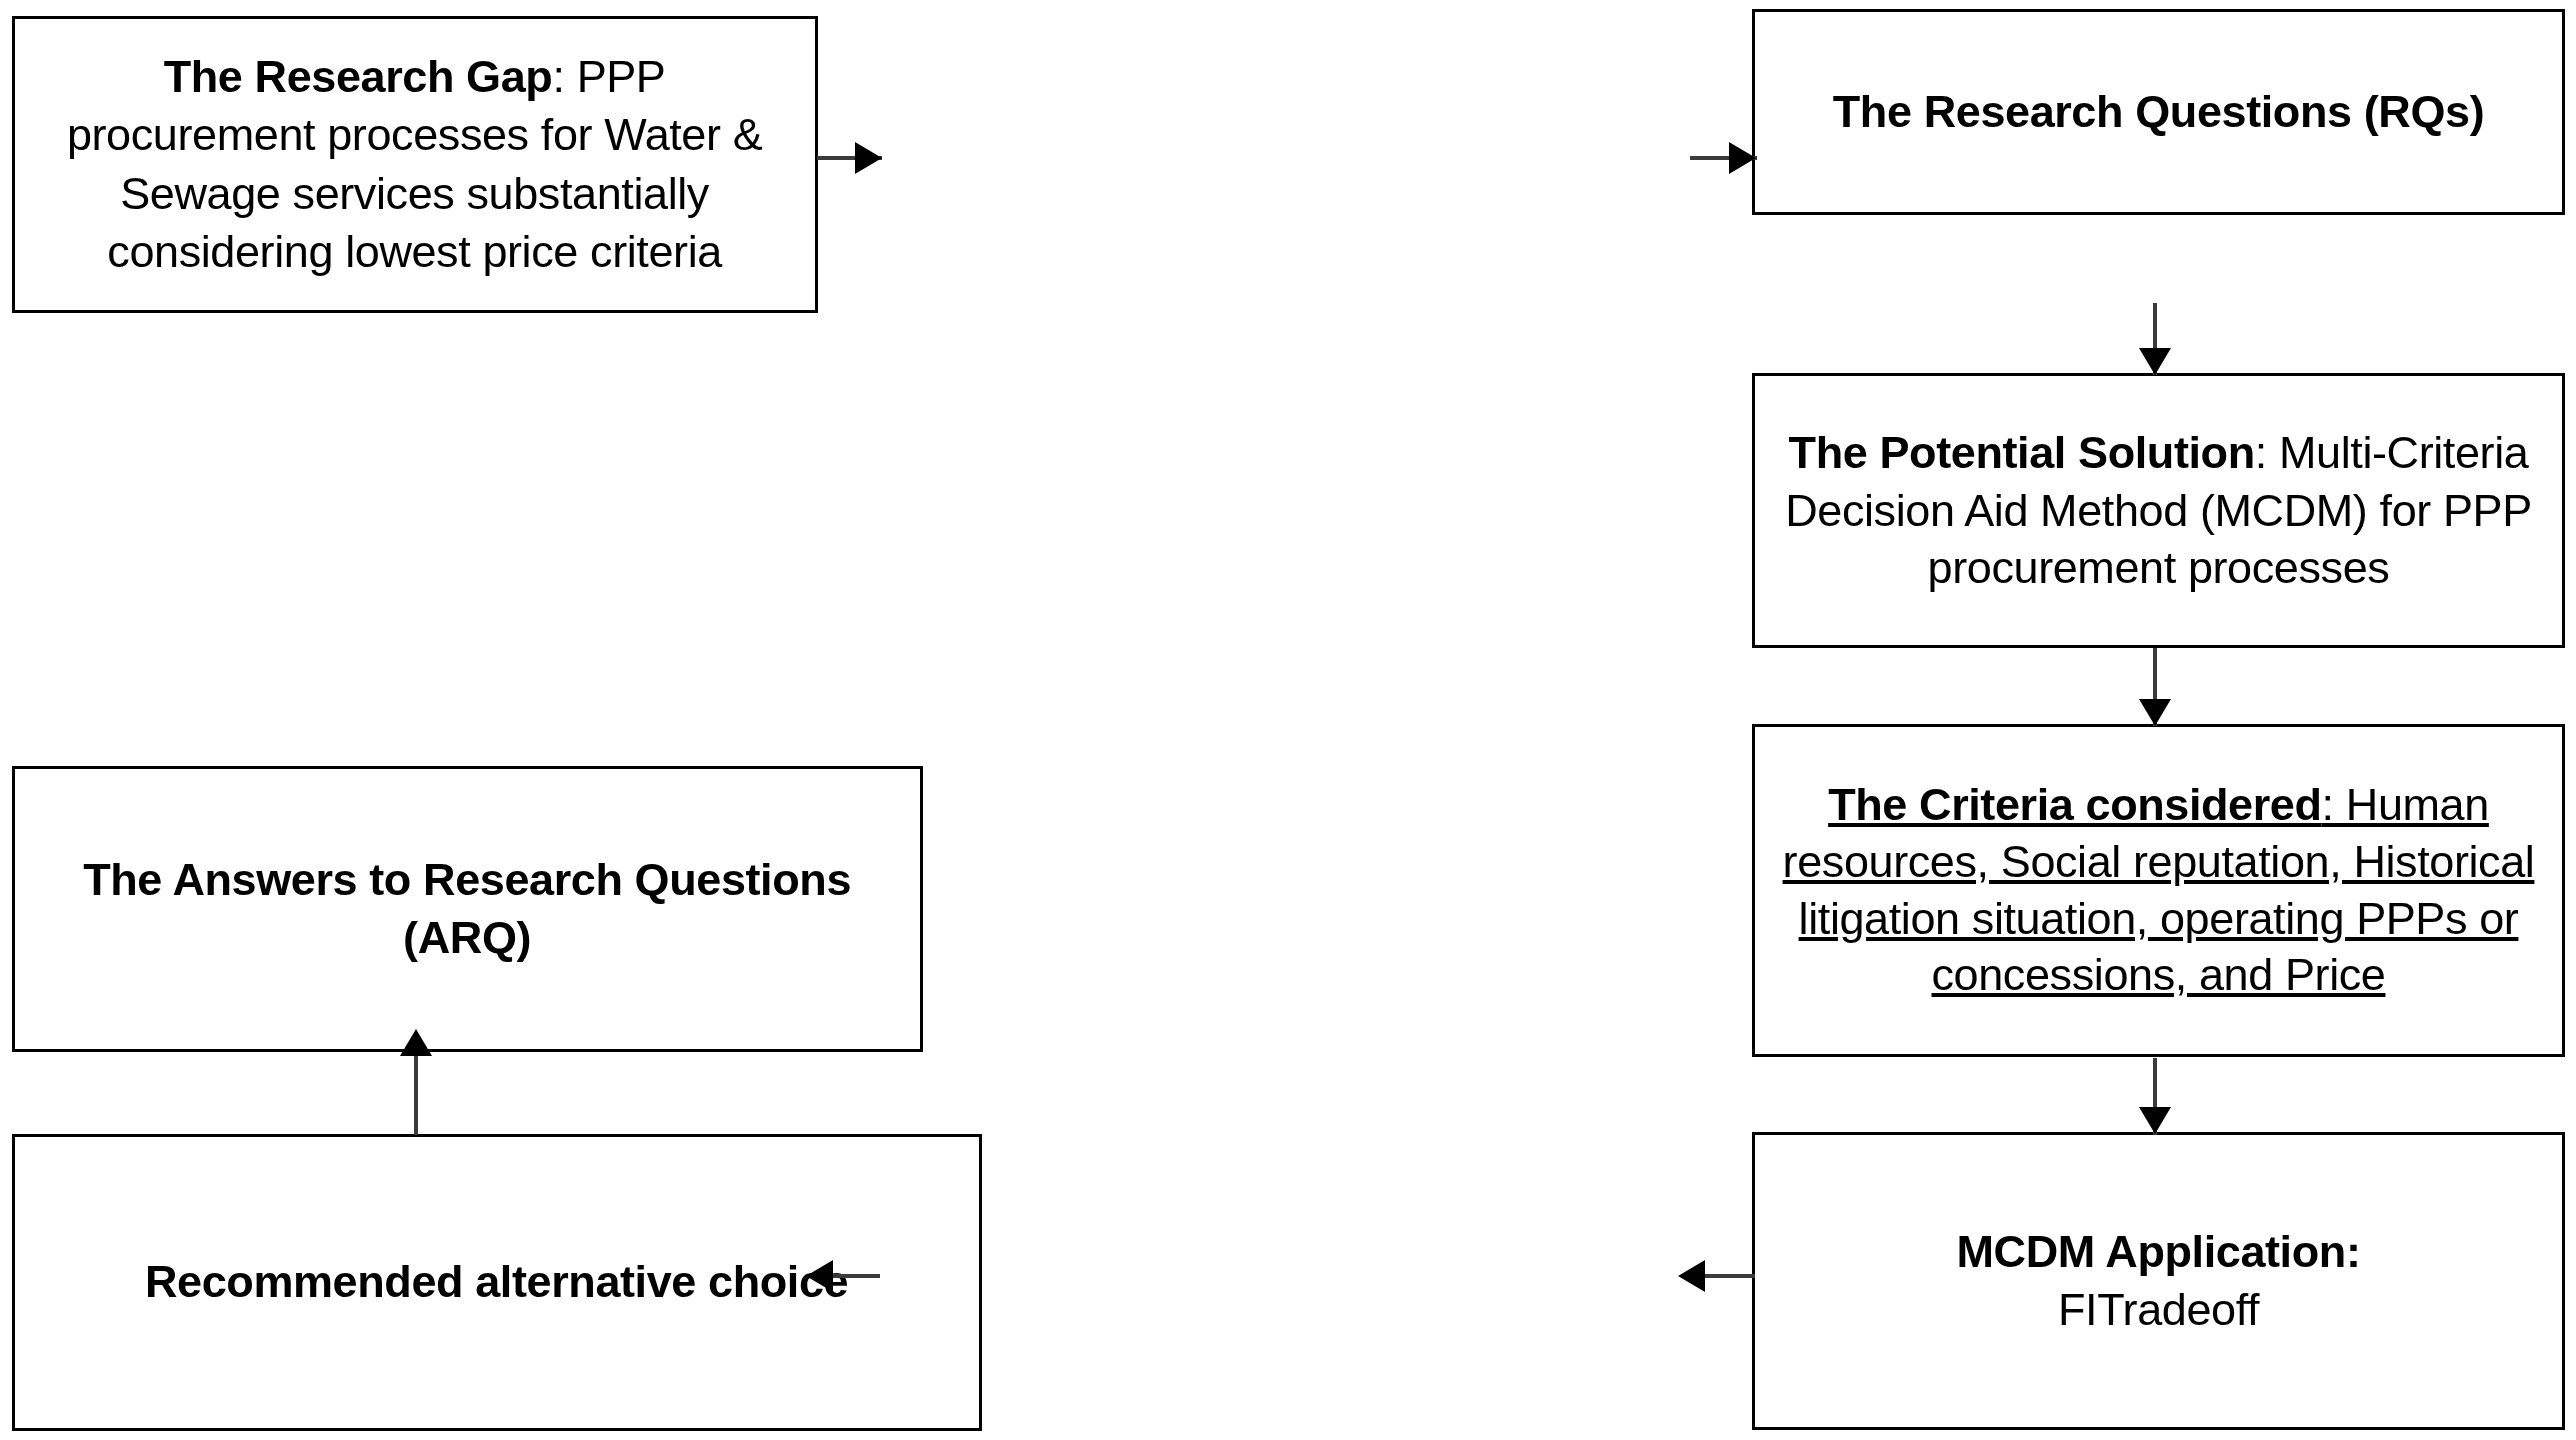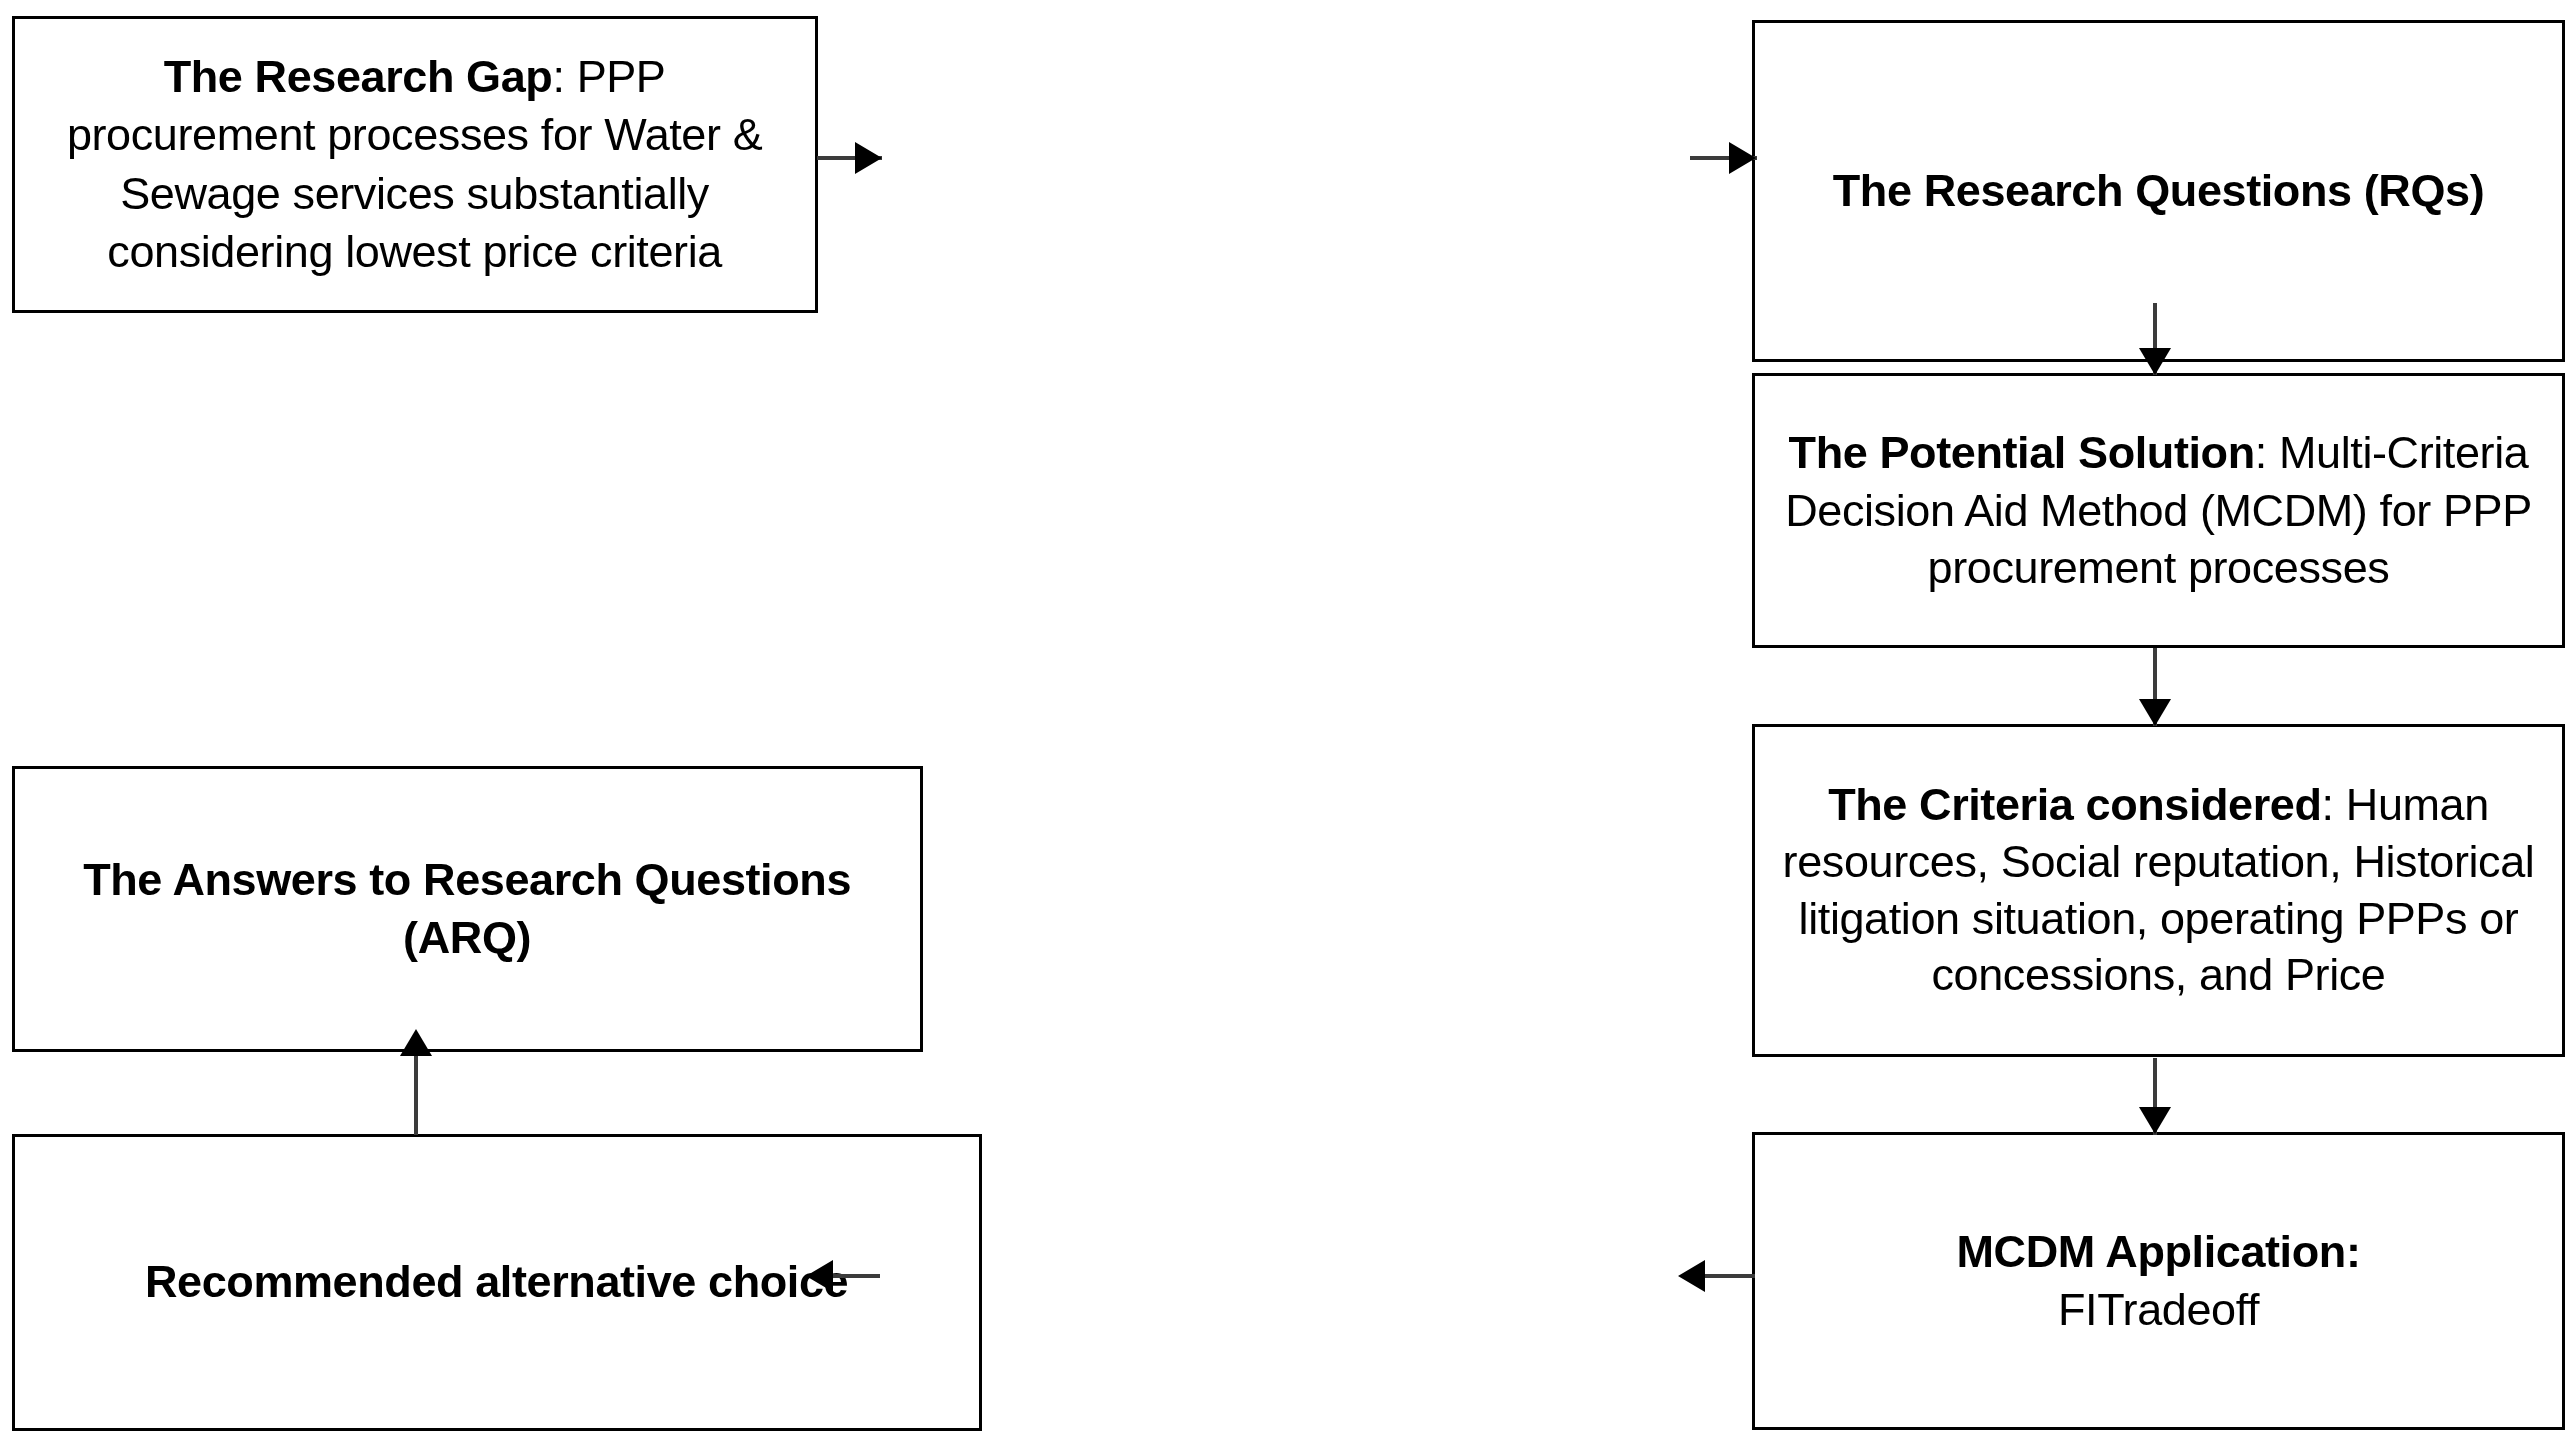--- a/index.html
+++ b/index.html
@@ -34,23 +34,23 @@
     font-weight: 400;
     letter-spacing: -0.4px;
     width: 100%;
   }
   .node .txt b {
     font-weight: 700;
   }
   
   #n-research-gap      { left:11.6px;   top:16px;   width:806px; height:297px; }
   #n-location          { left:877px; top:12.3px;   width:814px; height:290px; }
-  #n-research-questions{ left:1752px; top:20px;   width:813px; height:342px;align-items:center; }
+  #n-research-questions{ left:1752px; top:9px;   width:813px; height:206px;align-items:center; }
   #n-potential-solution{ left:1752px; top:373px;  width:813px; height:275px; }
-  #n-criteria          { left:1752px; top:724px; width:813px; height:333px; }
+  #n-criteria          { left:1752px; top:724px; width:813px; height:333px;text-decoration:underline; }
   #n-mcdm-application  { left:1752px; top:1132px; width:813px; height:298px; }
   #n-ranking           { left:877px; top:1134px; width:814px; height:297px; }
   #n-recommended       { left:11.6px;   top:1134px; width:970px; height:297px; }
   #n-arq               { left:11.6px;   top:766px; width:911px; height:286px; }
 
   #n-criteria .txt { line-height: 1.26; }
   #n-potential-solution .txt { line-height: 1.28; }
 
   
   .conn { position: absolute; }

